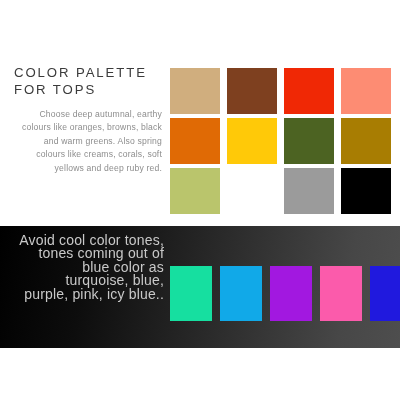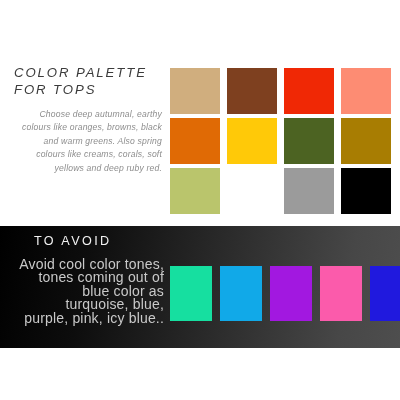--- a/index.html
+++ b/index.html
@@ -16,21 +16,20 @@
   }
 
   
   #top-section {
     position: absolute;
     left: 0;
     top: 0;
     width: 400px;
     height: 220px;
     background: #ffffff;
-    font-style: italic;
   }
 
   #top-text-block {
     position: absolute;
     left: 14px;
     top: 64px;
     width: 148px;
   }
 
   #palette-heading {
@@ -164,21 +163,20 @@
     <div class="swatch" style="background-color: rgb(255, 255, 255);"></div>
     <div class="swatch" style="background-color: rgb(155, 155, 155);"></div>
     <div class="swatch" style="background-color: rgb(0, 0, 0);"></div>
   </div>
 
 </div>
 
 <div id="bottom-section">
 
   <div id="avoid-text-block">
-    <h2 id="avoid-heading">TO AVOID</h2>
     <p id="avoid-body">Avoid cool color tones, tones coming out of blue color as turquoise, blue, purple, pink, icy blue..</p>
   </div>
 
   <div id="bottom-swatch-row">
     <div class="swatch" style="background-color: rgb(22, 223, 160);"></div>
     <div class="swatch" style="background-color: rgb(17, 169, 232);"></div>
     <div class="swatch" style="background-color: rgb(162, 24, 224);"></div>
     <div class="swatch" style="background-color: rgb(251, 91, 171);"></div>
     <div class="swatch" style="background-color: rgb(32, 25, 222);"></div>
   </div>

